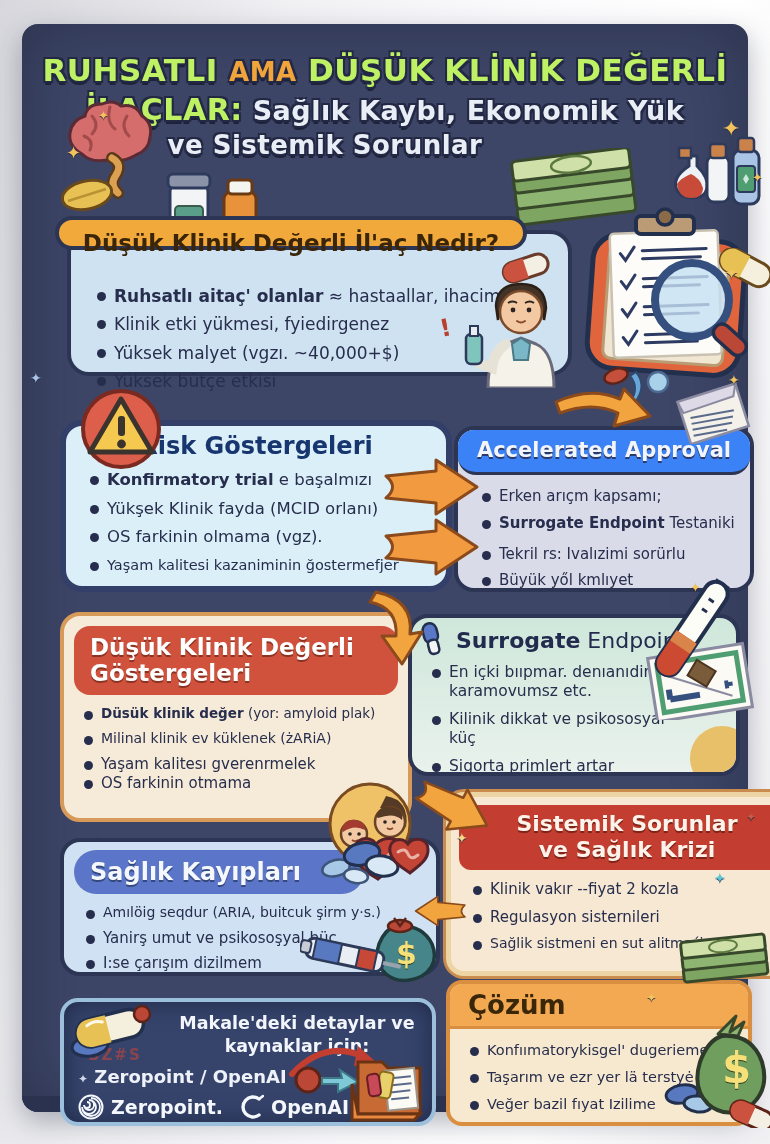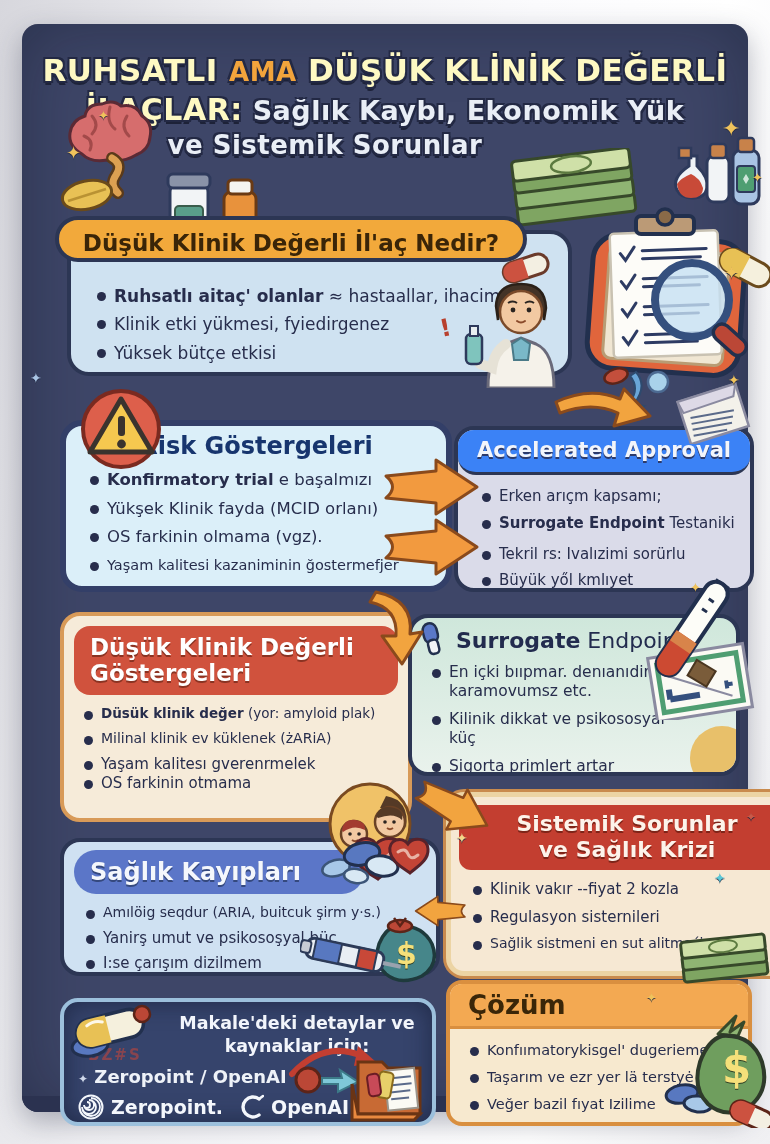--- a/index.html
+++ b/index.html
@@ -6,21 +6,21 @@
   body{width:770px;height:1144px;position:relative;overflow:hidden;
        background:linear-gradient(100deg,#d7d7dd 0%,#f1f1f4 30%,#fbfbfd 55%,#ffffff 75%,#f0f0f3 100%);
        font-family:"DejaVu Sans",sans-serif;}
   .poster{position:absolute;left:22px;top:24px;width:726px;height:1088px;background:#3e4668;
           border-radius:16px;box-shadow:0 10px 28px rgba(40,45,70,.35), inset 0 0 70px rgba(10,14,30,.35);}
   .poster::after{content:"";position:absolute;left:0;right:0;bottom:0;height:16px;background:#2b3250;border-radius:0 0 16px 16px;}
   .abs{position:absolute;}
   
   .t-line{position:absolute;width:100%;text-align:center;font-weight:bold;letter-spacing:.5px;
           text-shadow:-2px -2px 0 #232944,2px -2px 0 #232944,-2px 2px 0 #232944,2px 2px 0 #232944,0 4px 0 #1d2238;}
-  .cream{color:#fef9c3}.orange{color:#f2a43c}.white{color:#e9eef6}
+  .cream{color:#bef264}.orange{color:#f2a43c}.white{color:#e9eef6}
   
   .panel{position:absolute;box-sizing:border-box;z-index:1;}
   .bullets{list-style:none;margin:0;padding:0;}
   .bullets li{position:relative;padding-left:21px;color:#272d4c;line-height:1.25;}
   .bullets li::before{content:"";position:absolute;left:4px;top:6px;width:9px;height:9px;border-radius:50%;background:#272d4c;}
   .b{font-weight:bold}
   .hdr-center{text-align:center;font-weight:bold;}
   .z2{z-index:2}.z3{z-index:3}.z4{z-index:4}
   .spark{position:absolute;z-index:4;color:#f0c35c;text-shadow:0 1px 0 #20263f;}
   .dollar{position:absolute;z-index:5;font-weight:bold;color:#f5e07a;text-shadow:0 1px 0 #2a3a22;}
@@ -148,24 +148,25 @@
     <g transform="rotate(28 30 21)">
       <rect x="2" y="8" width="54" height="24" rx="12" fill="#f5f0dd" stroke="#6a4a1c" stroke-width="3"></rect>
       <path d="M2 20 a12 12 0 0 1 12 -12 h14 v24 h-14 a12 12 0 0 1 -12 -12z" fill="#e8c155"></path>
     </g>
   </svg>
 
   <section class="panel" style="left:45px;top:206px;width:505px;height:146px;background:#cfe2f1;border:4px solid #2c3654;border-radius:22px;">
     <ul class="bullets" style="margin:52px 0 0 22px;font-size:17px;">
       <li style="margin-bottom:7px;"><span class="b">Ruhsatlı aitaç' olanlar</span><span> ≈ hastaallar, ihacimızı</span></li>
       <li style="margin-bottom:7px;"><span class="b"></span><span>Klinik etki yükmesi, fyiedirgenez</span></li>
+      <li style="margin-bottom:7px;"><span class="b"></span><span>Yüksek malyet (vgzı. ~40,000+$)</span></li>
       <li><span class="b"></span><span>Yüksek bütçe etkisi</span></li>
     </ul>
   </section>
-  <div class="abs z2 hdr-center" style="left:33px;top:192px;width:472px;height:46px;line-height:46px;background:#f2a93b;border:4px solid #2c3654;border-radius:26px;font-size:23px;color:#3a2508;box-sizing:border-box;">
+  <div class="abs z2 hdr-center" style="left:33px;top:192px;width:472px;height:34px;line-height:46px;background:#f2a93b;border:4px solid #2c3654;border-radius:26px;font-size:23px;color:#3a2508;box-sizing:border-box;">
     <span>Düşük Klinik Değerli İl'aç Nedir?</span>
   </div>
 
   <svg class="abs z3" style="left:54px;top:362px;" width="90" height="86" viewBox="0 0 90 86">
     <circle cx="45" cy="43" r="38" fill="#dd5f4b" stroke="#7a2a20" stroke-width="4"></circle>
     <path d="M45 13 L76 66 L14 66 Z" fill="#f5c84f" stroke="#3a332e" stroke-width="5" stroke-linejoin="round"></path>
     <rect x="42" y="30" width="7" height="20" rx="3" fill="#3a332e"></rect>
       <circle cx="45.5" cy="58" r="4.4" fill="#3a332e"></circle>
   </svg>
 

